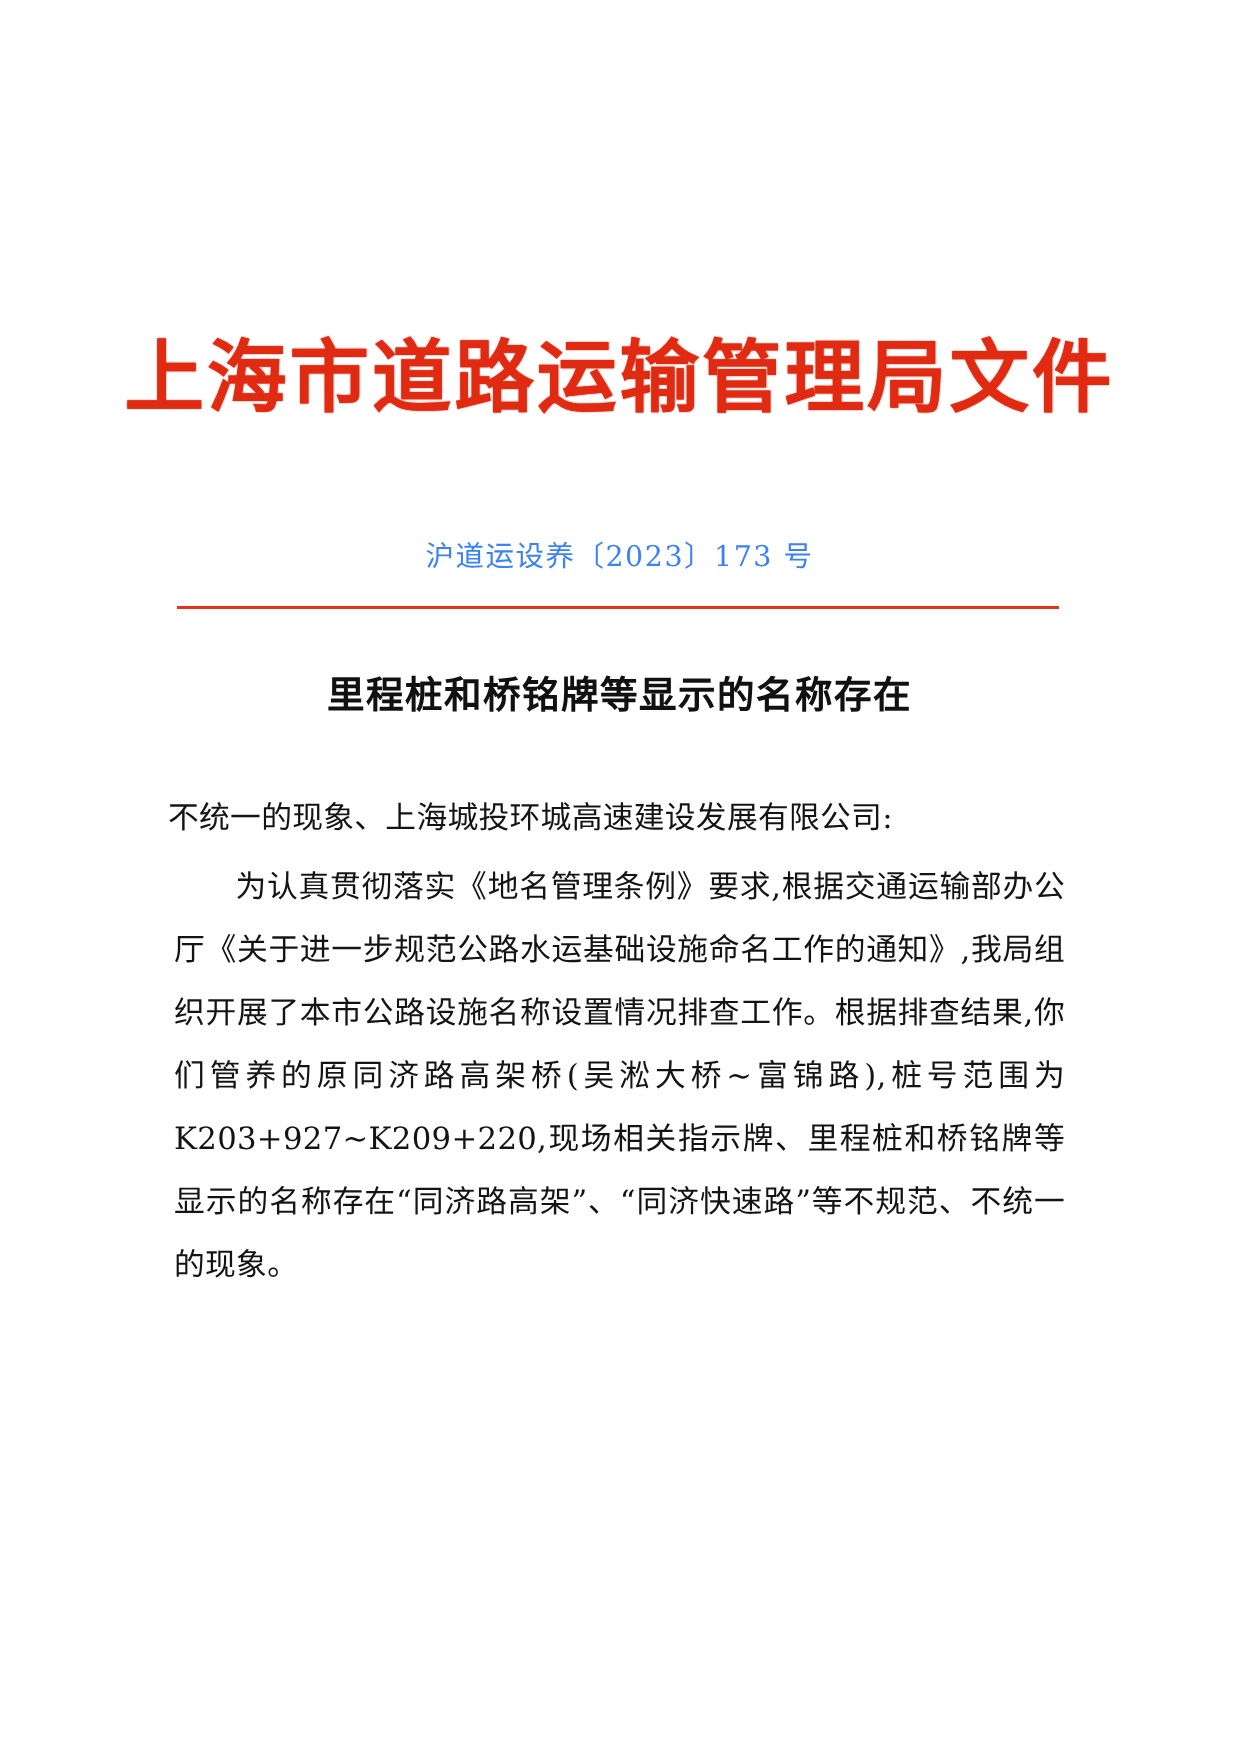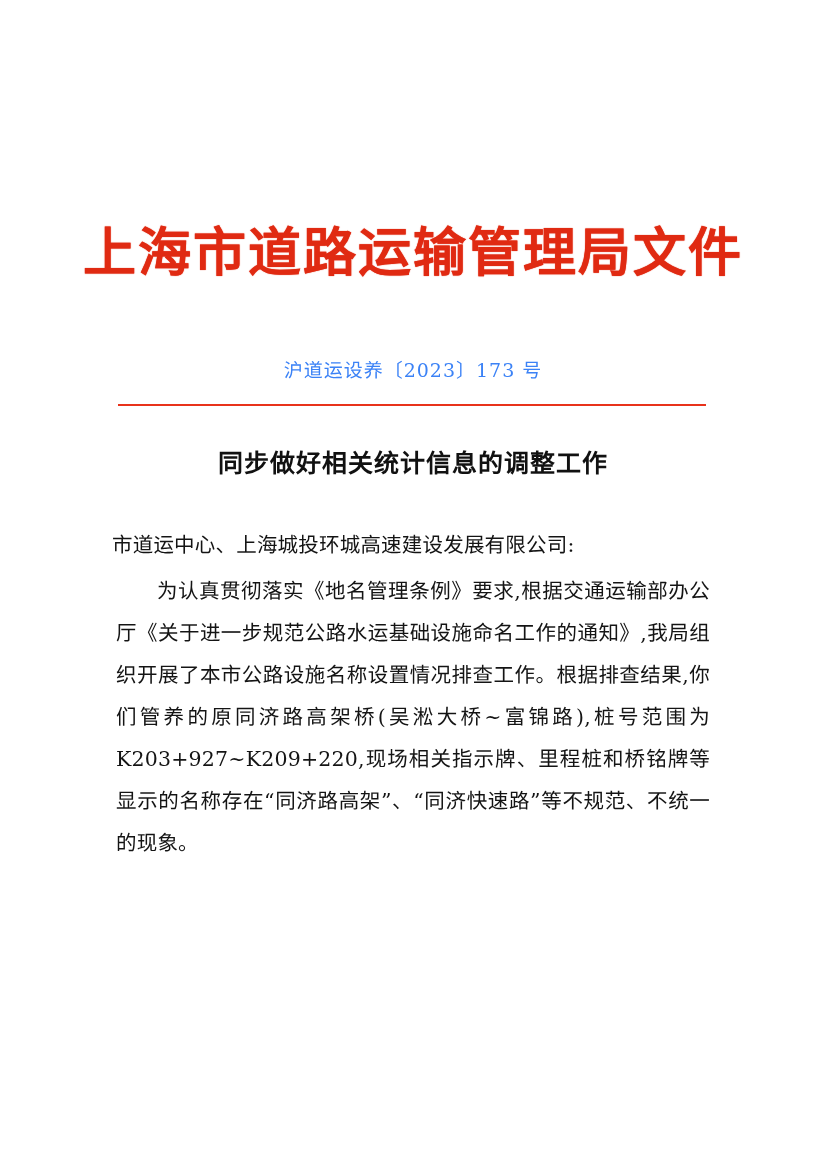--- a/index.html
+++ b/index.html
@@ -141,25 +141,25 @@
     <div class="masthead-title">上海市道路运输管理局文件</div>
   </div>
 
   <div class="doc-number-row">
     <div class="doc-number">沪道运设养〔2023〕173 号</div>
   </div>
 
   <div class="red-rule"></div>
 
   <div class="doc-heading-row">
-    <div class="doc-heading">同步做好相关统计信息的调整工作</div>
+    <div class="doc-heading">里程桩和桥铭牌等显示的名称存在</div>
   </div>
 
   <div class="body-block">
-    <p class="salutation">市道运中心、上海城投环城高速建设发展有限公司:</p>
+    <p class="salutation">不统一的现象、上海城投环城高速建设发展有限公司:</p>
     <p class="para">为认真贯彻落实《地名管理条例》要求,根据交通运输部办公厅《关于进一步规范公路水运基础设施命名工作的通知》,我局组织开展了本市公路设施名称设置情况排查工作。根据排查结果,你们管养的原同济路高架桥(吴淞大桥~富锦路),桩号范围为 K203+927~K209+220,现场相关指示牌、里程桩和桥铭牌等显示的名称存在“同济路高架”、“同济快速路”等不规范、不统一的现象。</p>
   </div>
 
   <div class="footer">
     <span class="page-number">— 1 —</span>
   </div>
 
 </div>
 
 </body></html>

